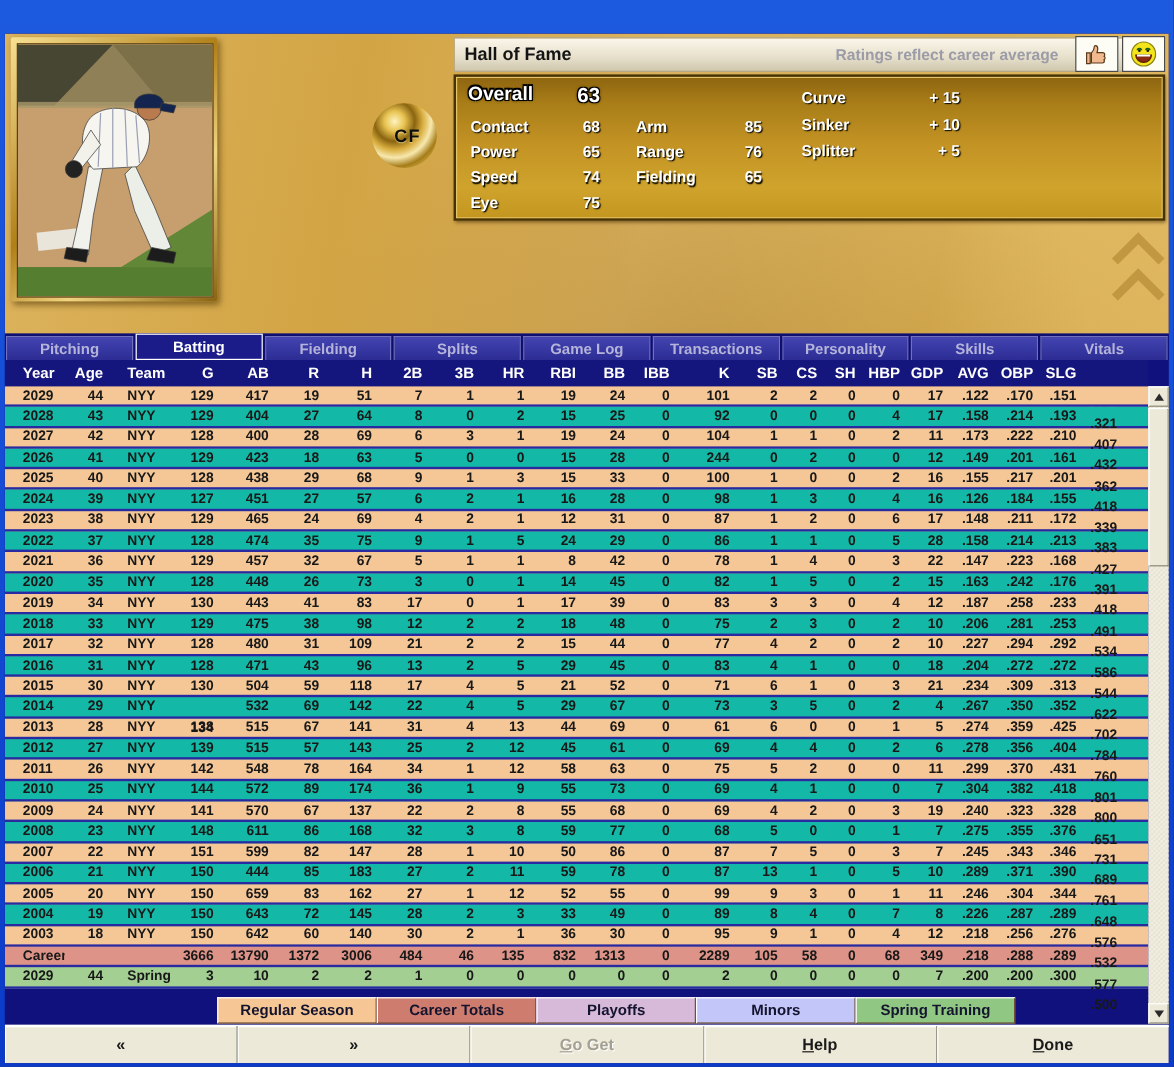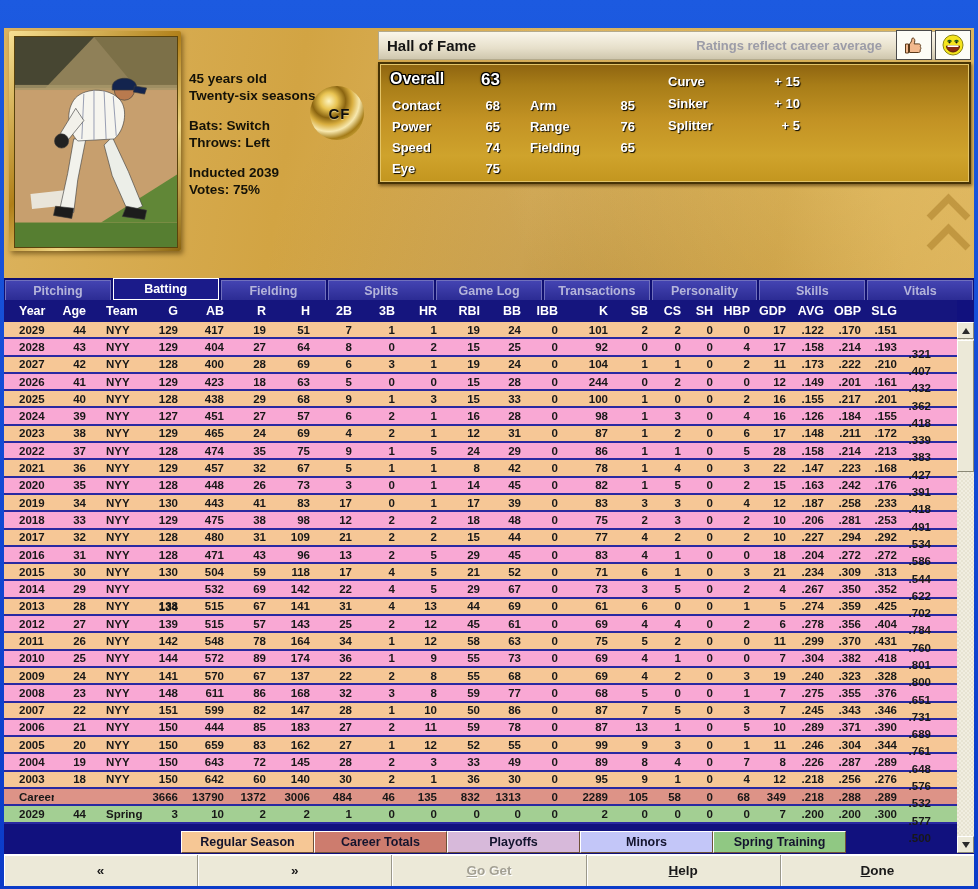--- a/index.html
+++ b/index.html
@@ -59,21 +59,21 @@
     background:linear-gradient(180deg,#4444b2,#2c2c94);color:#b4b4da;font-weight:bold;font-size:12.5px;
     border:1px solid #7070bc;border-bottom:none;box-sizing:border-box;cursor:default;}
   .tab.active{background:#1b1b8a;color:#fff;border:1px solid #fff;margin-top:0;z-index:2;}
   
   .thead{position:absolute;top:272px;left:0;width:953px;height:22px;display:flex;align-items:center;
     background:#15157e;color:#fff;font-weight:bold;font-size:12.5px;}
   .tbody{position:absolute;top:294px;left:0;width:953px;}
   .trow{display:flex;align-items:center;height:17.31px;box-sizing:border-box;border-bottom:2px solid #2929a1;
     font-weight:bold;font-size:11.5px;color:#181818;}
   .shade-a{background:#f6c796;}
-  .shade-b{background:#f9a8d4;}
+  .shade-b{background:#14b8a6;}
   .career{background:#dd9387;}
   .spring{background:#a3cf93;}
   .cell{box-sizing:border-box;text-align:right;padding-right:6px;overflow:hidden;white-space:nowrap;}
   .cell.c0{text-align:left;padding-left:15px;padding-right:0;}
   .cell.c2{text-align:left;padding-left:14px;padding-right:0;}
   .cell.c22{padding-right:26px;margin-top:48px;}
   
   .vscroll{position:absolute;top:294px;right:0;width:17px;height:531px;background:#f1eee1;
     background-image:linear-gradient(45deg,#e7e3d2 25%,transparent 25%,transparent 75%,#e7e3d2 75%),linear-gradient(45deg,#e7e3d2 25%,transparent 25%,transparent 75%,#e7e3d2 75%);
     background-size:4px 4px;background-position:0 0,2px 2px;}
@@ -128,30 +128,20 @@
               <circle cx="46" cy="102" r="7" fill="#222222"></circle>
               <circle cx="108" cy="52" r="10" fill="#b97a4e"></circle>
               <path d="M96 48 C98 38 118 38 120 48 L120 52 L96 52 Z" fill="#13244e"></path>
               <path d="M118 48 L130 50 L128 56 L117 54 Z" fill="#13244e"></path>
             </g>
           </svg>
         </div>
       </div>
 
 
-      <div class="info">
-          <div>45 years old</div>
-          <div>Twenty-six seasons</div>
-          <div class="spacer"></div>
-          <div>Bats: Switch</div>
-          <div>Throws: Left</div>
-          <div class="spacer"></div>
-          <div>Inducted 2039</div>
-          <div>Votes: 75%</div>
-        </div>
 
       <div class="cf-badge">
         <span>CF</span>
       </div>
 
       <div class="hof-strip">
         <span class="hof-title">Hall of Fame</span>
         <span class="hof-note">Ratings reflect career average</span>
       </div>
       <div class="rating-icons">

